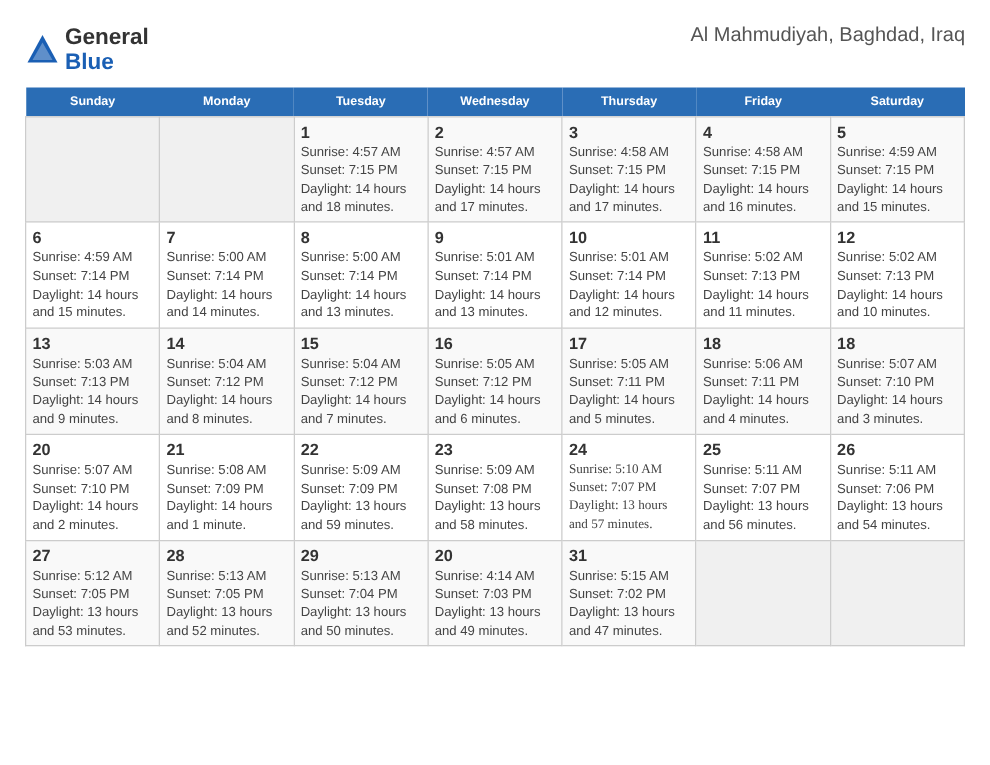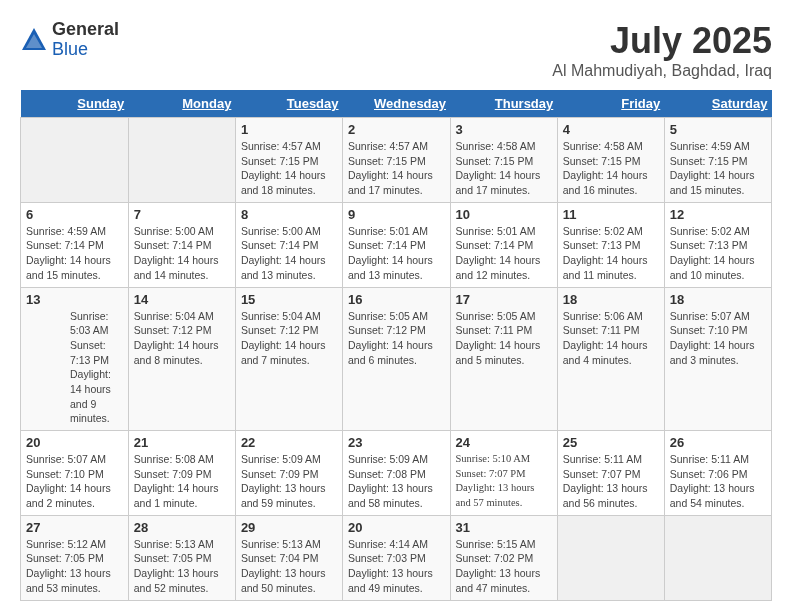--- a/index.html
+++ b/index.html
@@ -25,21 +25,21 @@
       flex-direction: column;
       line-height: 1.1;
     }
     .logo-general {
       font-size: 18px;
       font-weight: bold;
       color: #333;
     }
     .logo-blue {
       font-size: 18px;
-      font-weight: normal;
+      font-weight: bold;
       color: #1a5fb4;
     }
     .logo-icon {
       width: 28px;
       height: 28px;
       margin-right: 4px;
     }
     .title-block {
       text-align: right;
     }
@@ -55,24 +55,23 @@
     }
     table {
       width: 100%;
       border-collapse: collapse;
       font-size: 11px;
     }
     thead tr th {
       background-color: #2a6db5;
       color: #fff;
       padding: 6px 4px;
-      text-align: right;
-      font-size: 13px;
-      font-weight: bold;
-      text-decoration: underline;
+      text-align: center;
+      font-size: 10px;
+      font-weight: bold;
     }
     tbody tr td {
       border: 1px solid #ccc;
       vertical-align: top;
       padding: 4px 5px;
       width: 108px;
       min-height: 80px;
       color: #333;
       background: #fff;
     }
@@ -103,21 +102,20 @@
     <svg class="logo-icon" viewBox="0 0 28 28">
       <polygon points="14,2 26,24 2,24" fill="#1a5fb4"></polygon>
       <polygon points="14,8 22,22 6,22" fill="#fff" opacity="0.3"></polygon>
     </svg>
     <div class="logo-text">
       <span class="logo-general">General</span>
       <span class="logo-blue">Blue</span>
     </div>
   </div>
   <div class="title-block">
-    <div class="calendar-title">July 2025</div>
     <div class="calendar-subtitle">Al Mahmudiyah, Baghdad, Iraq</div>
   </div>
 </div>
 
 <table>
   <thead>
     <tr>
       <th>Sunday</th>
       <th>Monday</th>
       <th>Tuesday</th>
@@ -214,21 +212,21 @@
           <span class="day-number">12</span>
           <div class="day-info" style="white-space: pre-line;">Sunrise: 5:02 AM
 Sunset: 7:13 PM
 Daylight: 14 hours
 and 10 minutes.</div>
         </td>
       </tr>
       <tr>
         <td>
           <span class="day-number">13</span>
-          <div class="day-info" style="white-space: pre-line; margin-left: 44px;">Sunrise: 5:03 AM
+          <div class="day-info" style="white-space: pre-line;">Sunrise: 5:03 AM
 Sunset: 7:13 PM
 Daylight: 14 hours
 and 9 minutes.</div>
         </td>
         <td>
           <span class="day-number">14</span>
           <div class="day-info" style="white-space: pre-line;">Sunrise: 5:04 AM
 Sunset: 7:12 PM
 Daylight: 14 hours
 and 8 minutes.</div>

